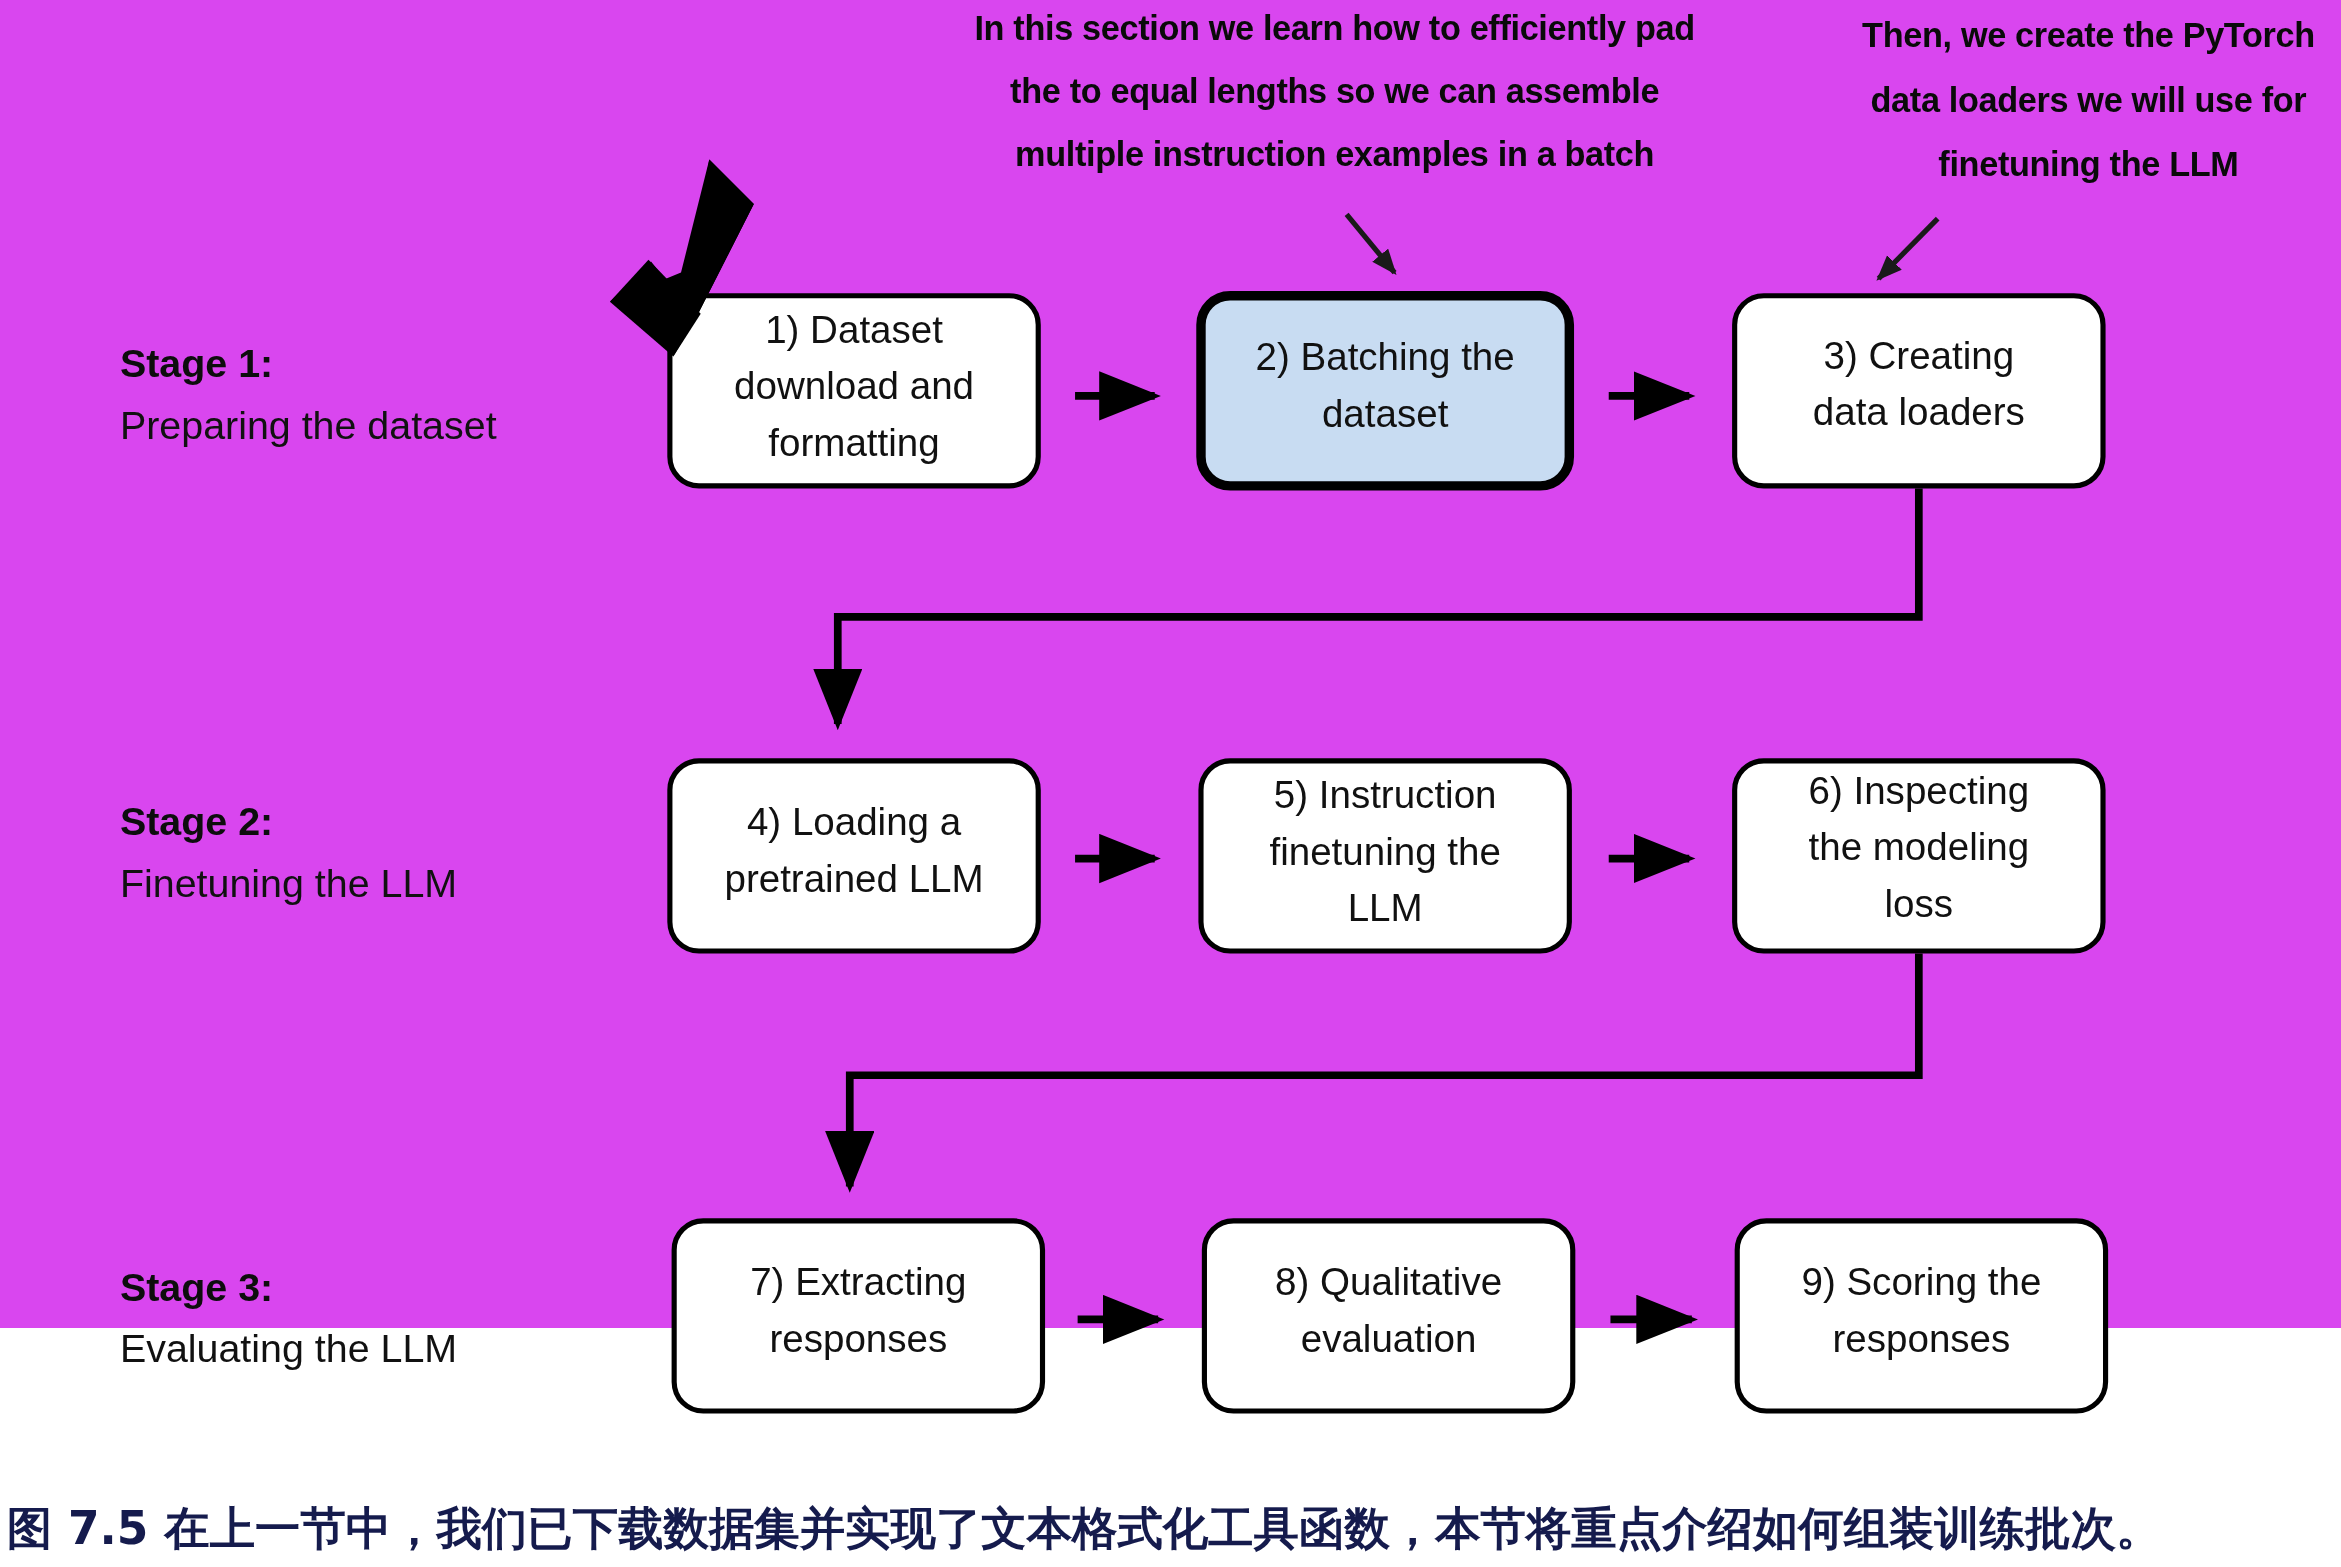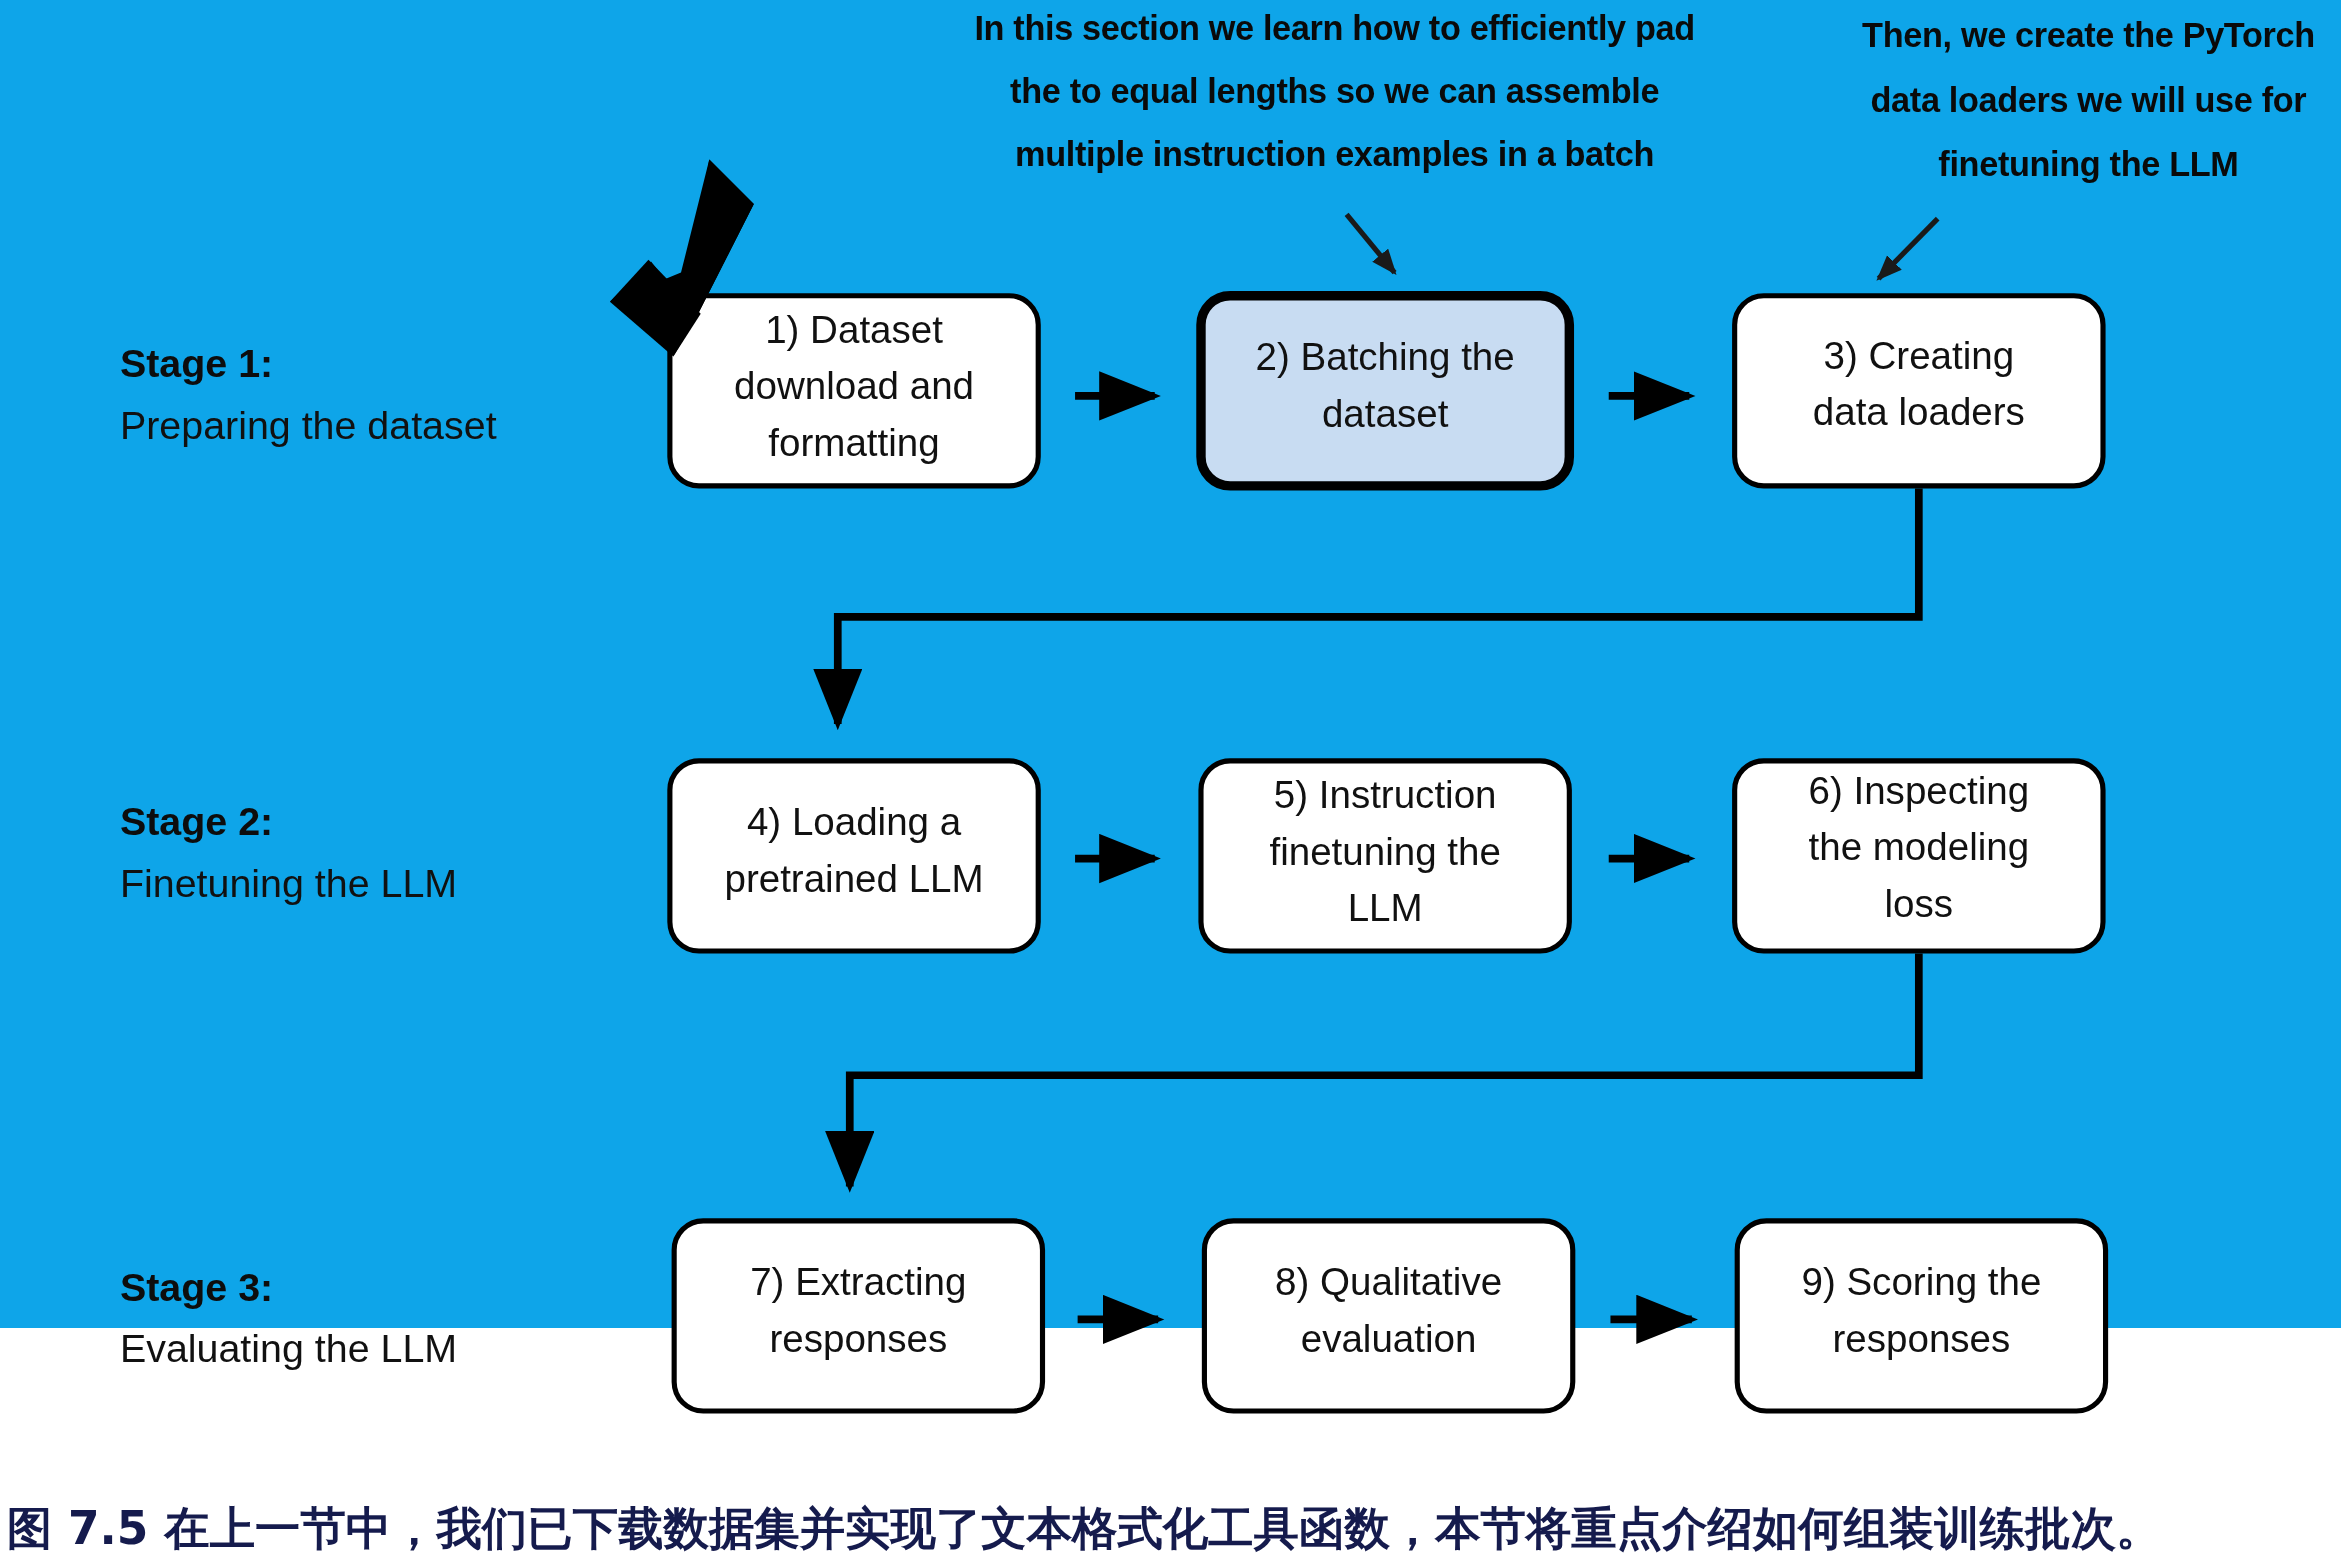--- a/index.html
+++ b/index.html
@@ -10,21 +10,21 @@
   body {
     width: 2342px;
     height: 1568px;
     font-family: "Liberation Sans", sans-serif;
     overflow: hidden;
   }
   #figure-root {
     position: relative;
     width: 2342px;
     height: 1328px;
-    background: #0ea5e9;
+    background: #d946ef;
   }
   svg#diagram {
     position: absolute;
     left: 0;
     top: 0;
     width: 2342px;
     height: 1568px;
     display: block;
   }
   .stage-label-title {

